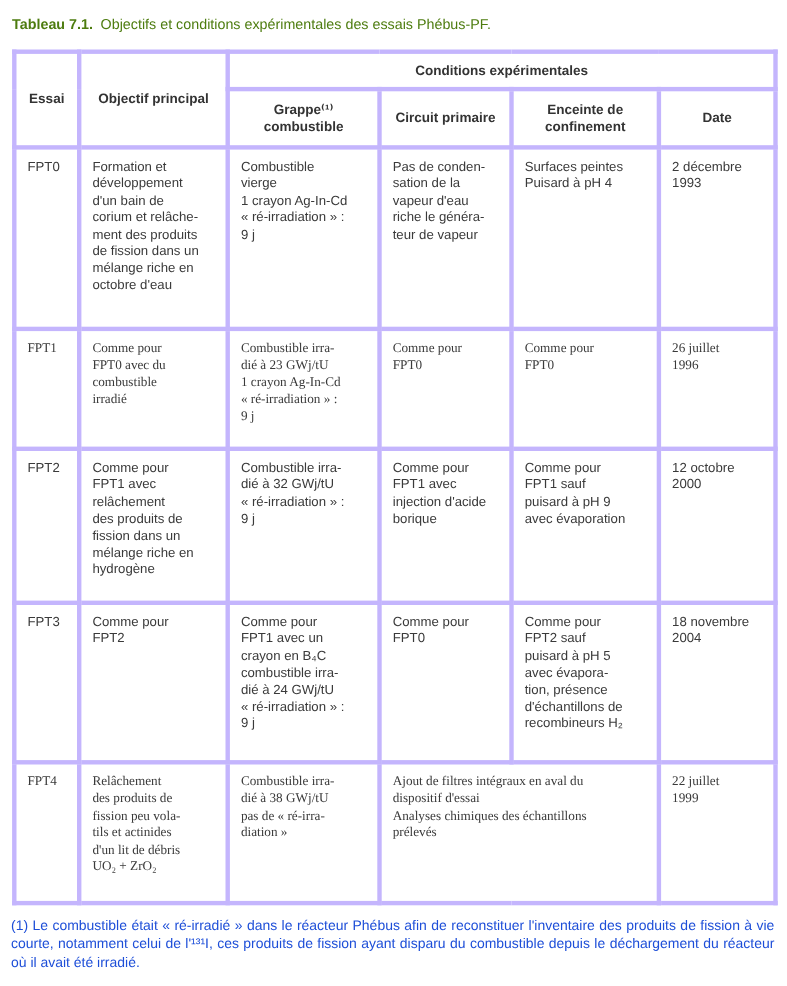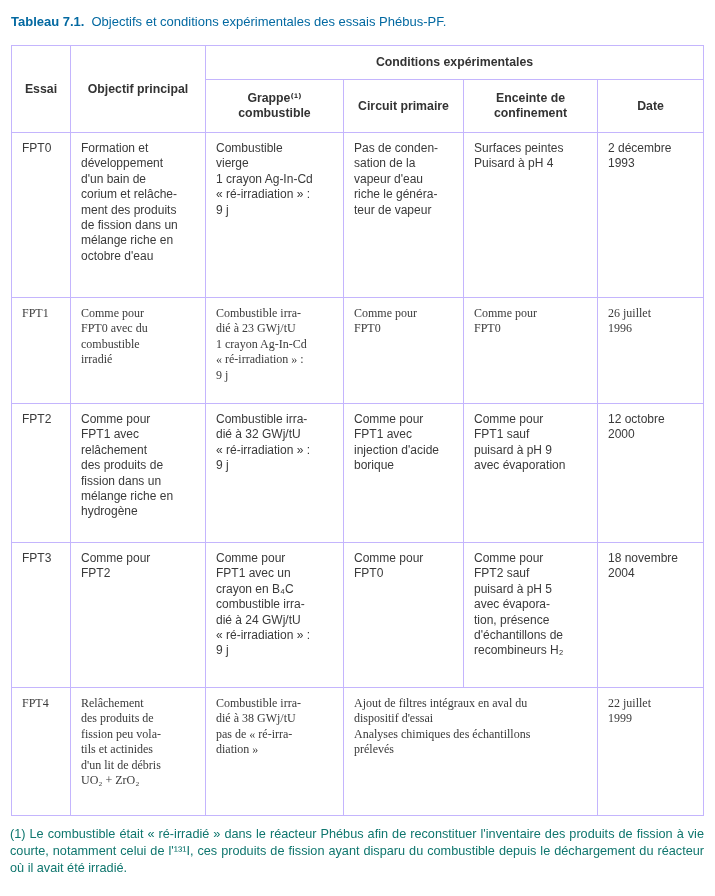--- a/index.html
+++ b/index.html
@@ -3,29 +3,29 @@
 <meta charset="utf-8">
 <style>
   html,body{margin:0;padding:0;}
   body{
     width:715px;height:896px;background:#ffffff;
     font-family:"Liberation Sans","DejaVu Sans",sans-serif;
     color:#3a3a3a;position:relative;overflow:hidden;
   }
   .caption{
     margin:13px 10px 0 11px;
-    font-size:13px;line-height:17px;color:#0369a1;
+    font-size:13px;line-height:17px;color:#4d7c0f;
   }
   .caption .cap-label{font-weight:bold;margin-right:7px;}
   table.exp-table{
     border-collapse:collapse;table-layout:fixed;
     margin:15px 0 0 11px;
   }
   .exp-table th,.exp-table td{
-    border:1px solid #c4b5fd;
+    border:4px solid #c4b5fd;
     font-size:12px;
     white-space:pre-line;
     overflow:hidden;
     box-sizing:border-box;
   }
   .exp-table th{
     font-weight:bold;text-align:center;vertical-align:middle;
     padding:3px 5px;line-height:15px;font-size:12.3px;color:#333333;
   }
   .exp-table td{
@@ -34,21 +34,21 @@
   }
   thead tr:nth-child(1){height:34px;}
   thead tr:nth-child(2){height:53px;}
   tbody tr:nth-child(1){height:165px;}
   tbody tr:nth-child(2){height:103px;font-family:Liberation Serif, serif;}
   tbody tr:nth-child(3){height:139px;}
   tbody tr:nth-child(4){height:145px;}
   tbody tr:nth-child(5){height:128px;font-family:Liberation Serif, serif;}
   .footnote{
     margin:10px 11px 0 10px;
-    font-size:12.7px;line-height:16.9px;color:#0f766e;
+    font-size:12.7px;line-height:16.9px;color:#1d4ed8;
     text-align:justify;
   }
 </style>
 </head>
 <body>
 
 <p class="caption"><span class="cap-label">Tableau 7.1.</span><span>Objectifs et conditions expérimentales des essais Phébus-PF.</span></p>
 
 <table class="exp-table">
   <colgroup>

